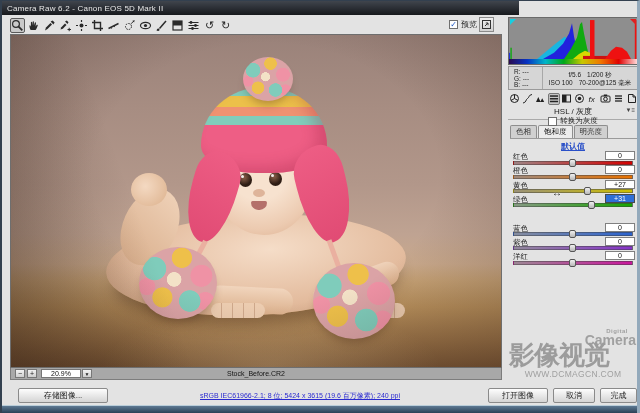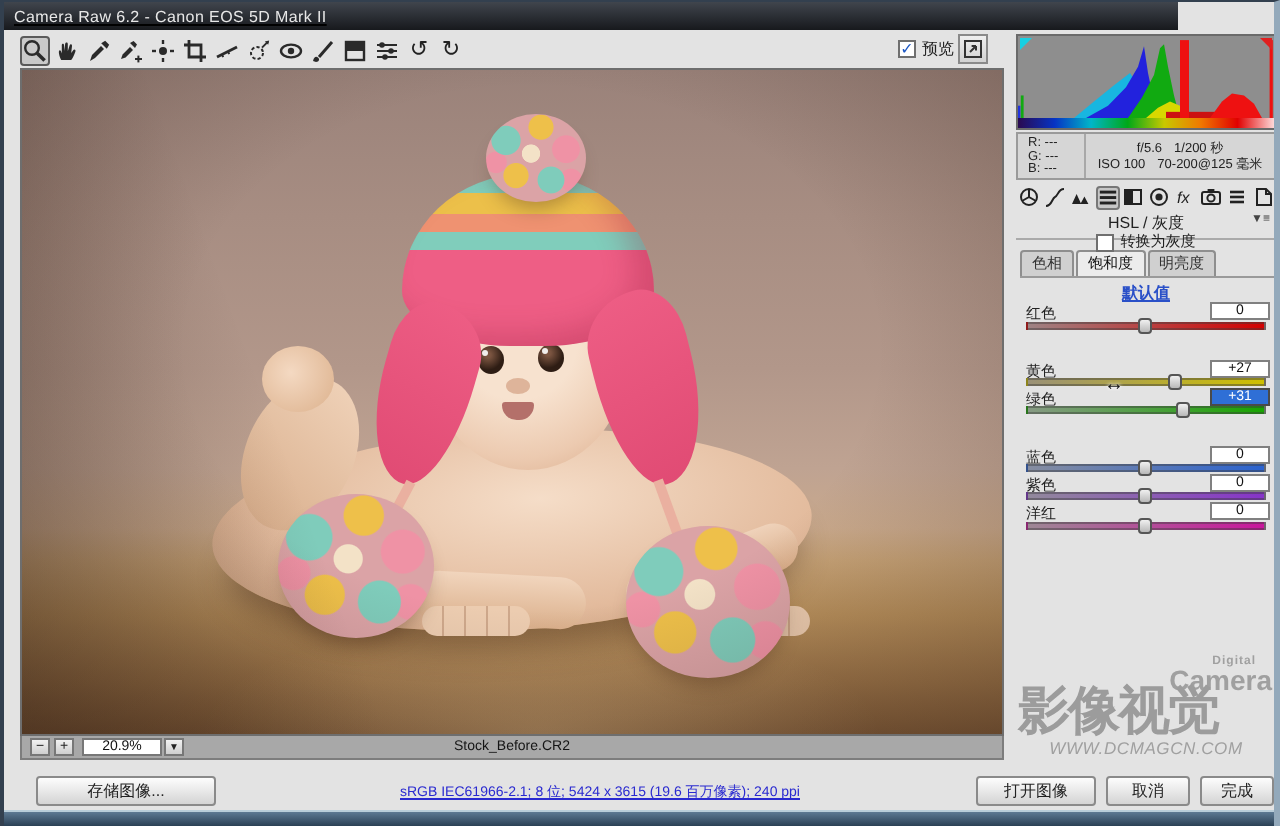--- a/index.html
+++ b/index.html
@@ -1,21 +1,21 @@
 <!DOCTYPE html>
 <html><head>
 <meta charset="utf-8">
 <style>
   html,body{margin:0;padding:0;background:#6b6b6b;font-family:"Liberation Sans",sans-serif;}
   *{box-sizing:border-box;}
   .window{position:relative;width:640px;height:413px;background:#e3e3e3;overflow:hidden;
     border-left:2px solid #33404f;border-top:1px solid #33404f;border-right:3px solid #93a9bb;}
   .abs{position:absolute;}
   
-  .titlebar{left:0;top:0;width:587px;height:14px;background:linear-gradient(180deg,#40454d,#17191d);display:flex;align-items:center;text-decoration:underline;}
+  .titlebar{left:0;top:0;width:517px;height:14px;background:linear-gradient(180deg,#40454d,#17191d);display:flex;align-items:center;}
   .titlebar span{color:#e8e8e8;font-size:8px;padding-left:5px;letter-spacing:.2px;}
   
   .tools{left:8px;top:16px;display:flex;align-items:center;height:16px;}
   .tool{width:15px;height:15px;display:inline-flex;align-items:center;justify-content:center;margin-right:1px;color:#222;}
   .tool svg{display:block}
   .tool.selected{border:1px solid #5a5a5a;background:#c9c9c9;border-radius:2px;}
   .preview{left:447px;top:18px;display:flex;align-items:center;font-size:8px;color:#222;}
   .cbx{width:9px;height:9px;background:#fff;border:1px solid #6f6f6f;display:inline-flex;align-items:center;justify-content:center;font-size:8px;color:#1b56c4;margin-right:3px;line-height:1;}
   .fsbtn{left:477px;top:16px;width:15px;height:15px;border:1px solid #8a8a8a;background:linear-gradient(#efefef,#d2d2d2);display:flex;align-items:center;justify-content:center;}
   
@@ -92,21 +92,21 @@
   .sval{position:absolute;right:3px;top:-1px;width:30px;height:9px;background:#fff;border:1px solid #808080;font-size:7px;line-height:8px;text-align:center;color:#111;}
   .sval.sel{background:#2f6fd6;color:#fff;border-color:#4a4a4a;}
   .strack{position:absolute;left:5px;top:8.5px;width:120px;height:4px;border:1px solid rgba(60,60,60,.45);}
   .sknob{position:absolute;top:-3px;width:7px;height:8px;background:linear-gradient(#f0f0f0,#b8b8b8);border:1px solid #555;border-radius:2px;}
   .cursor{left:550px;top:186px;font-size:10px;color:#111;text-shadow:0 0 2px #fff,0 0 2px #fff;z-index:20;}
   
   .wm{left:506px;top:330px;width:130px;height:50px;color:#a0a0a0;}
   .wm-dig{position:absolute;right:10px;top:-3px;font-size:6px;font-weight:bold;letter-spacing:.5px;}
   .wm-cam{position:absolute;right:2px;top:1px;font-size:14px;font-weight:bold;}
   .wm-cn{position:absolute;left:1px;top:7px;font-size:26px;font-weight:800;letter-spacing:-1px;color:#9c9c9c;}
-  .wm-url{position:absolute;left:0;top:38px;width:100%;text-align:center;font-size:8.5px;letter-spacing:.3px;font-style:italic;}
+  .wm-url{position:absolute;left:0;top:38px;width:100%;text-align:center;font-size:8.5px;letter-spacing:.3px;}
   
   .btn{background:linear-gradient(#fdfdfd,#d4d4d4);border:1px solid #8a8a8a;border-radius:2px;font-size:8px;color:#222;display:flex;align-items:center;justify-content:center;}
   .save-btn{left:16px;top:387px;width:90px;height:15px;text-align:center;}
   .infolink{left:110px;top:390px;width:376px;text-align:center;font-size:7px;color:#2a2ad0;text-decoration:underline;}
   .open-btn{left:486px;top:387px;width:60px;height:15px;}
   .cancel-btn{left:551px;top:387px;width:42px;height:15px;}
   .done-btn{left:598px;top:387px;width:37px;height:15px;}
   .frame-bottom{left:0;top:404px;width:635px;height:9px;background:linear-gradient(180deg,#5d7993,#23384c);border-top:1px solid #b9cdd9;}
 </style>
 </head>
@@ -369,20 +369,27 @@
   <div class="abs deflink">默认值</div>
 
   <div class="abs sliders">
       <div class="srow" style="top: 0px;">
         <span class="slabel">红色</span>
         <span class="sval">0</span>
         <div class="strack" style="background: linear-gradient(90deg, rgb(158, 131, 132), rgb(212, 0, 0));">
           <span class="sknob" style="left: calc(50% - 4px);"></span>
         </div>
       </div>
+      <div class="srow" style="top: 14.3px;">
+        <span class="slabel">橙色</span>
+        <span class="sval">0</span>
+        <div class="strack" style="background: linear-gradient(90deg, rgb(160, 138, 124), rgb(232, 114, 0));">
+          <span class="sknob" style="left: calc(50% - 4px);"></span>
+        </div>
+      </div>
       <div class="srow" style="top: 28.6px;">
         <span class="slabel">黄色</span>
         <span class="sval">+27</span>
         <div class="strack" style="background: linear-gradient(90deg, rgb(154, 145, 120), rgb(207, 192, 0));">
           <span class="sknob" style="left: calc(63% - 4px);"></span>
         </div>
       </div>
       <div class="srow" style="top: 42.9px;">
         <span class="slabel">绿色</span>
         <span class="sval sel">+31</span>

